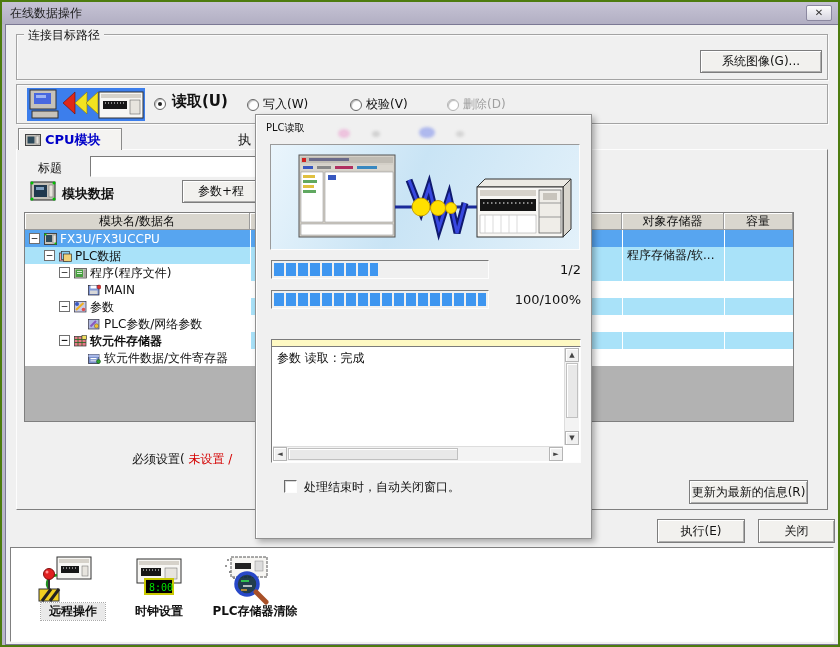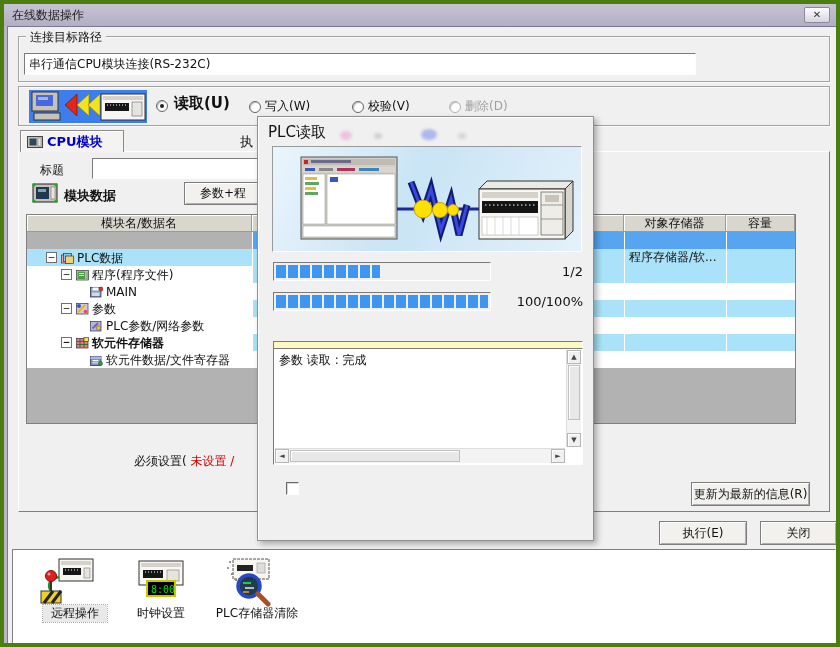--- a/index.html
+++ b/index.html
@@ -1,16 +1,16 @@
 <!DOCTYPE html>
 <html><head>
 <meta charset="utf-8">
 <style>
   html,body{margin:0;padding:0;background:#444;}
-  #screen{position:relative;width:840px;height:647px;background:#b9b6c8;border:4px solid #4d7c0f;
+  #screen{position:relative;width:840px;height:647px;background:#b9b6c8;border:2px solid #4d7c0f;
           font-family:"DejaVu Sans","Liberation Sans",sans-serif;font-size:12px;color:#111;
           overflow:hidden;box-sizing:border-box;}
   *{box-sizing:border-box;}
   .abs{position:absolute;}
   .t12{font-size:12px;line-height:16px;}
   
   .titlebar{position:absolute;left:0;top:0;width:100%;height:22px;
             background:linear-gradient(#c6c3d5,#b2afc3);display:flex;align-items:center;}
   .title-text{padding-left:8px;font-size:12px;color:#1c1c1c;}
   .close-btn{position:absolute;right:6px;top:3px;width:26px;height:16px;border:1px solid #8b88a0;border-radius:2px;
@@ -52,38 +52,38 @@
   .pfill{height:100%;background:repeating-linear-gradient(90deg,#3e96f0 0 10px,#f0f0f0 10px 12px);}
   
   #plc-read-dialog{position:absolute;left:253px;top:112px;width:337px;height:425px;background:#f0f0f0;
                    border:1px solid #909090;box-shadow:3px 3px 6px rgba(0,0,0,.3), inset 1px 1px 0 #fff;z-index:50;}
   .smudge{position:absolute;border-radius:50%;filter:blur(1.5px);}
   .scroll-arrow{position:absolute;background:#f0f0f0;border:1px solid #b5b5b5;box-shadow:inset 1px 1px 0 #fff;
                 font-size:7px;line-height:12px;color:#444;text-align:center;}
   
   #toolbar{position:absolute;left:8px;top:545px;width:824px;height:95px;background:#fff;
            border:1px solid;border-color:#808080 #fdfdfd #fdfdfd #808080;}
-  .tool-label{position:absolute;font-size:12px;text-align:center;}
+  .tool-label{position:absolute;font-size:12px;text-align:center;font-weight:bold;}
   .hl{background:#e9e9e9;outline:1px dotted #aaa;}
 </style>
 </head>
 <body>
 
 <div id="screen">
 
   <div class="titlebar">
     <span class="title-text">在线数据操作</span>
     <div class="close-btn">✕</div>
   </div>
 
   <div class="client"></div>
 
   <div class="groupbox" style="left:14px;top:32px;width:812px;height:46px;"></div>
   <div class="grouplabel" style="left:22px;top:25px;">连接目标路径</div>
-  <div class="abs sunken" style="left:20px;top:49px;width:672px;height:22px;padding:2px 4px;font-size:12px;">串行通信CPU模块连接(RS-232C)</div>
+  <div class="btn abs" style="left:698px;top:48px;width:122px;height:23px;">系统图像(G)...</div>
 
   <div class="groupbox" style="left:14px;top:82px;width:812px;height:40px;"></div>
   <div class="abs" style="left:25px;top:86px;width:118px;height:33px;background:#3c7eec;">
     <svg width="118" height="33">
       <rect x="3" y="2" width="26" height="19" fill="#c6c2ba" stroke="#333"></rect>
       <rect x="7" y="5" width="17" height="11" fill="#4868e0"></rect>
       <rect x="9" y="7" width="10" height="3" fill="#9fb4f2"></rect>
       <rect x="5" y="23" width="26" height="7" fill="#c6c2ba" stroke="#333"></rect>
       <polygon points="48,4 36,15 48,26" fill="#e02818" stroke="#6b0b00" stroke-width="0.6"></polygon>
       <polygon points="60,4 48,15 60,26" fill="#f2e320" stroke="#8a7d00" stroke-width="0.6"></polygon>
@@ -136,20 +136,27 @@
   <span class="abs" style="left:60px;top:183px;font-size:13px;font-weight:bold;">模块数据</span>
   <div class="btn abs" style="left:180px;top:178px;width:78px;height:23px;">参数+程</div>
 
   <div id="tree-table">
     <div class="th" style="left:0;width:225px;">模块名/数据名</div>
     <div class="th" style="left:225px;width:372px;"></div>
     <div class="th" style="left:597px;width:102px;">对象存储器</div>
     <div class="th" style="left:699px;width:69px;">容量</div>
     <div id="table-body">
         <div class="trow" style="top: 17px;">
+          <div class="tcell" style="left: 0px; width: 225px; background: rgb(87, 165, 240); padding-left: 4px;"><span class="expander">−</span><svg class="tree-icon" width="13" height="12">
+              <rect x="0.5" y="0.5" width="12" height="11" fill="#c6c2ba" stroke="#444"></rect>
+              <rect x="2" y="2" width="6" height="7" fill="#2e4a5a"></rect>
+              <rect x="9" y="2" width="3" height="8" fill="#e8e4dc" stroke="#777" stroke-width="0.5"></rect>
+              <circle cx="1.5" cy="1.5" r="1" fill="#0c0"></circle>
+              <circle cx="11.5" cy="10.5" r="1" fill="#0c0"></circle>
+            </svg><span style="vertical-align:middle;color:#fff;">FX3U/FX3UCCPU</span></div>
           <div class="tcell sep" style="left: 225px; width: 372px; background: rgb(87, 165, 240);"></div>
           <div class="tcell sep" style="left: 597px; width: 102px; background: rgb(87, 165, 240); padding-left: 4px;"></div>
           <div class="tcell sep" style="left: 699px; width: 69px; background: rgb(87, 165, 240); padding-left: 4px;"></div>
         </div>
         <div class="trow" style="top: 34px; border-bottom: 1px solid rgb(0, 0, 0);">
           <div class="tcell" style="left: 0px; width: 225px; background: rgb(169, 226, 249); padding-left: 19px;"><span class="expander">−</span><svg class="tree-icon" width="13" height="12">
               <rect x="0.5" y="3" width="8" height="8" fill="#f4a0b8" stroke="#333" stroke-width="0.7"></rect>
               <rect x="2.5" y="1.5" width="8" height="8" fill="#88ccf0" stroke="#333" stroke-width="0.7"></rect>
               <rect x="4.5" y="4" width="8" height="7.5" fill="#f0d078" stroke="#333" stroke-width="0.7"></rect>
             </svg><span style="vertical-align:middle;">PLC数据</span></div>
@@ -282,21 +289,21 @@
         <line x1="22" y1="26" x2="30" y2="26" stroke="#30c050" stroke-width="2"></line>
         <line x1="24" y1="31" x2="33" y2="31" stroke="#e8e8e8" stroke-width="1.5"></line>
         <line x1="22" y1="35" x2="28" y2="35" stroke="#e0a030" stroke-width="1.5"></line>
         <line x1="37" y1="37" x2="47" y2="47" stroke="#a85028" stroke-width="5" stroke-linecap="round"></line>
       </svg>
     </div>
     <div class="tool-label" style="left:196px;top:55px;width:96px;">PLC存储器清除</div>
   </div>
 
   <div id="plc-read-dialog">
-    <div class="abs" style="left:10px;top:6px;font-size:15px;">PLC读取</div>
+    <div class="abs" style="left:10px;top:6px;font-size:10px;">PLC读取</div>
     <div class="smudge" style="left:82px;top:14px;width:12px;height:9px;background:rgba(235,140,200,.45);"></div>
     <div class="smudge" style="left:163px;top:12px;width:16px;height:11px;background:rgba(110,130,235,.5);"></div>
     <div class="smudge" style="left:116px;top:16px;width:8px;height:6px;background:rgba(150,150,150,.35);"></div>
     <div class="smudge" style="left:200px;top:16px;width:8px;height:6px;background:rgba(150,150,150,.3);"></div>
 
     <div class="abs" style="left:14px;top:29px;width:310px;height:106px;border:1px solid;border-color:#9a9a9a #fdfdfd #fdfdfd #9a9a9a;
          background:linear-gradient(115deg,#eaf5fc 0%,#c9e4f5 45%,#e3f1fa 100%);">
       <svg width="308" height="104">
 
         <rect x="28" y="10" width="96" height="82" fill="#d4d0c8" stroke="#555"></rect>
@@ -368,16 +375,17 @@
       </div>
 
       <div class="abs" style="left:1px;bottom:1px;right:17px;height:15px;background:#f3f3f3;border-top:1px solid #ddd;">
         <div class="scroll-arrow" style="left:0;top:0;width:14px;height:14px;">◄</div>
         <div class="scroll-arrow" style="right:0;top:0;width:14px;height:14px;">►</div>
         <div class="abs" style="left:15px;top:1px;width:170px;height:12px;background:#e8e8e8;border:1px solid #c0c0c0;box-shadow:inset 1px 1px 0 #fff;"></div>
       </div>
     </div>
 
     <div class="abs" style="left:28px;top:365px;width:13px;height:13px;background:#fff;border:1px solid;border-color:#6a6a6a #fdfdfd #fdfdfd #6a6a6a;box-shadow:inset 1px 1px 0 #d8d8d8;"></div>
+    <span class="abs" style="left:48px;top:364px;font-size:12px;">处理结束时，自动关闭窗口。</span>
 
   </div>
 
 </div>
 
 </body></html>

